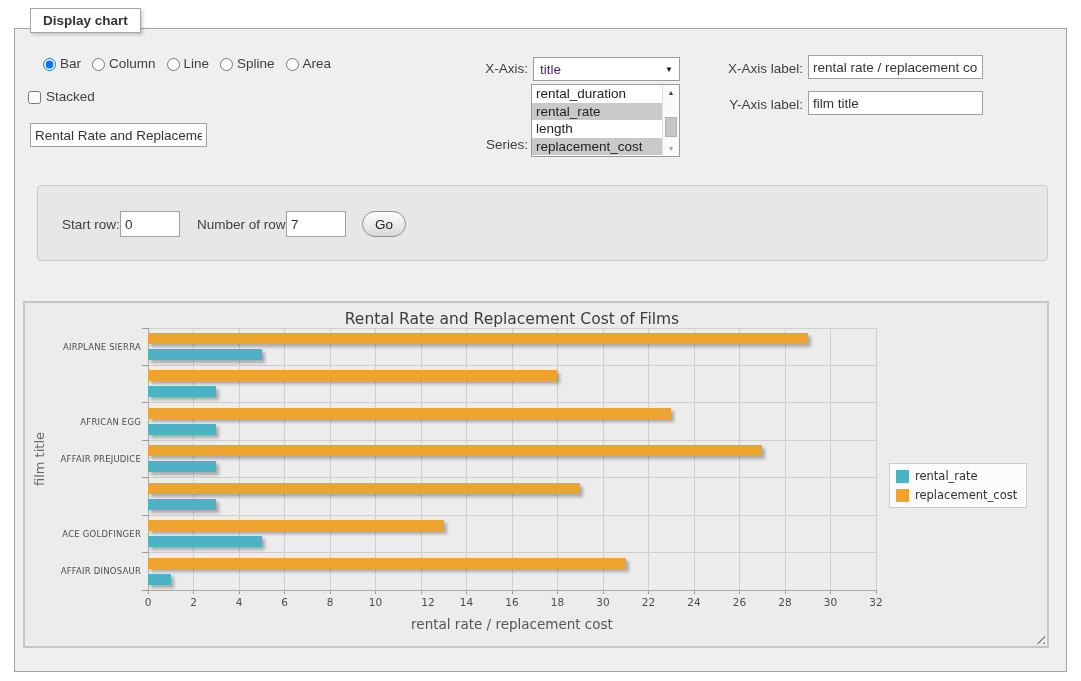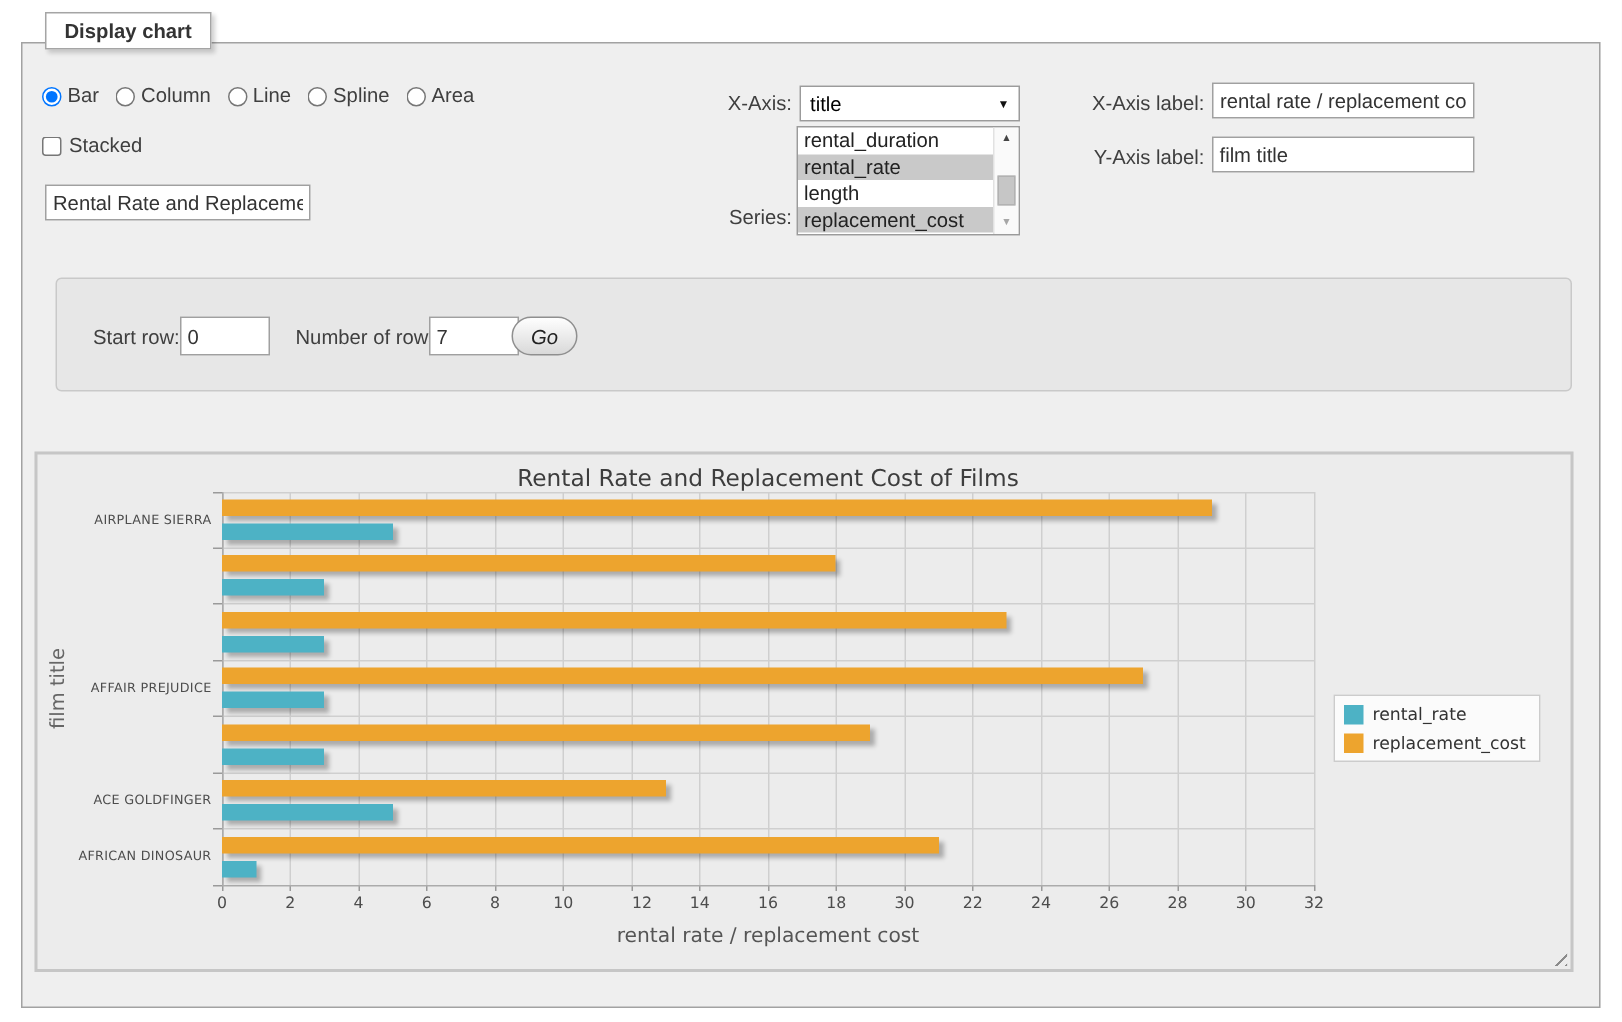--- a/index.html
+++ b/index.html
@@ -22,21 +22,21 @@
   .radio-group { display:flex; align-items:center; gap:4px; }
   .radio-group label { display:flex; align-items:center; gap:4px; margin-right:7px; }
   input[type=radio], input[type=checkbox] { width:13px; height:13px; margin:0; }
 
   input[type=text] { height:24px; border:1px solid #a0a0a0; background:#fff;
                      font-family:"Liberation Sans", sans-serif; font-size:13.5px;
                      color:#333; padding:1px 4px; }
 
   .fake-select { background:#fff; border:1px solid #9b9b9b; height:24px;
                  display:flex; align-items:center; padding:0 6px; cursor:default; }
-  .fake-select .sel-text { flex:1 1 auto; color:#000000; }
+  .fake-select .sel-text { flex:1 1 auto; color:#4c1d95; }
   .fake-select .sel-arrow { font-size:8px; color:#111; margin-left:4px; }
 
   .series-box { background:#fff; border:1px solid #9b9b9b; display:flex; overflow:hidden; }
   .series-opts { flex:1 1 auto; }
   .series-opt { height:17.5px; line-height:17.5px; padding-left:4px; color:#222;
                 white-space:nowrap; cursor:default; }
   .series-opt.selected { background:#c9c9c9; }
   .series-scroll { position:relative; width:17px; background:#fafafa; border-left:1px solid #e2e2e2; }
   .scroll-btn { position:absolute; left:0; width:16px; height:15px; text-align:center;
                 font-size:7px; line-height:15px; color:#444; }
@@ -85,21 +85,21 @@
                    clip-path:polygon(100% 0,100% 100%,0 100%); cursor:se-resize; }
 </style>
 </head>
 <body>
 
 <div id="stage">
 
   <div class="frame"></div>
   <div class="legend-box">Display chart</div>
 
-  <div class="abs radio-group" style="left:28px; top:55px;align-items:center;" id="chart-type-row">
+  <div class="abs radio-group" style="left:43px; top:55px;align-items:center;" id="chart-type-row">
       <label>
         <input type="radio" name="ctype" checked="" style="">
         <span class="lbl">Bar</span>
       </label>
       <label>
         <input type="radio" name="ctype" style="">
         <span class="lbl">Column</span>
       </label>
       <label>
         <input type="radio" name="ctype" style="">
@@ -147,21 +147,21 @@
   <input type="text" class="abs" style="left: 808px; top: 55px; width: 175px;" value="rental rate / replacement cost">
 
   <div class="abs lbl right-lbl" style="left:705px; top:96px; width:98px;">Y-Axis label:</div>
   <input type="text" class="abs" style="left: 808px; top: 91px; width: 175px;" value="film title">
 
   <div class="panel"></div>
   <div class="abs lbl" style="left:62px; top:216px;">Start row:</div>
   <input type="text" class="abs" style="left: 120px; top: 211px; width: 60px; height: 26px;" value="0">
   <div class="abs lbl" style="left:197px; top:216px;">Number of rows:</div>
   <input type="text" class="abs" style="left: 286px; top: 211px; width: 60px; height: 26px;" value="7">
-  <button class="abs go-btn" style="left:341px; top:211px;font-style:italic;">Go</button>
+  <button class="abs go-btn" style="left:362px; top:211px;">Go</button>
 
   <div class="chart-box" id="chart-box">
     <div class="chart-title">Rental Rate and Replacement Cost of Films</div>
     <div class="chart-ylabel">film title</div>
     <div class="plot" id="plot">
         <div class="vline axis" style="left: -0.5px;"></div>
         <div class="xtickmark" style="left: -0.5px;"></div>
         <div class="vline" style="left: 45px;"></div>
         <div class="xtickmark" style="left: 45px;"></div>
         <div class="vline" style="left: 90.5px;"></div>
@@ -249,18 +249,19 @@
       <div class="xtick-label" style="left: 487px;">16</div>
       <div class="xtick-label" style="left: 532.5px;">18</div>
       <div class="xtick-label" style="left: 578px;">30</div>
       <div class="xtick-label" style="left: 623.5px;">22</div>
       <div class="xtick-label" style="left: 669px;">24</div>
       <div class="xtick-label" style="left: 714.5px;">26</div>
       <div class="xtick-label" style="left: 760px;">28</div>
       <div class="xtick-label" style="left: 805.5px;">30</div>
       <div class="xtick-label" style="left: 851px;">32</div>
       <div class="cat-label" style="top: 25px; height: 37.4286px;">AIRPLANE SIERRA</div>
+      <div class="cat-label" style="top: 99.8571px; height: 37.4286px;">AFRICAN EGG</div>
       <div class="cat-label" style="top: 137.286px; height: 37.4286px;">AFFAIR PREJUDICE</div>
       <div class="cat-label" style="top: 212.143px; height: 37.4286px;">ACE GOLDFINGER</div>
-      <div class="cat-label" style="top: 249.571px; height: 37.4286px;">AFRICAN DINOSAUR</div>
+      <div class="cat-label" style="top: 249.571px; height: 37.4286px;">AFFAIR DINOSAUR</div>
     </div>
 
 </div>
 
 </body></html>

